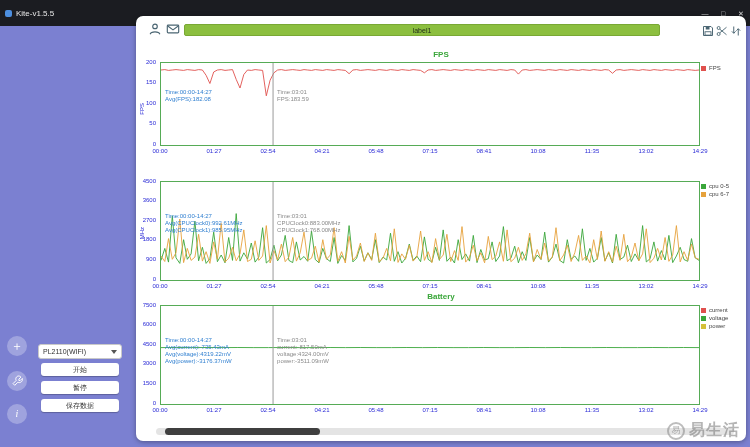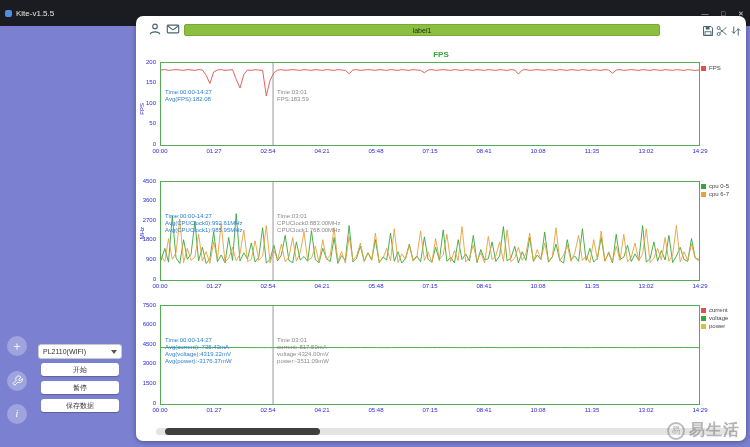--- a/index.html
+++ b/index.html
@@ -221,20 +221,21 @@
           <span>cpu 0-5</span>
         </div>
         <div class="lg-item">
           <span class="sw" style="background: rgb(230, 162, 60);"></span>
           <span>cpu 6-7</span>
         </div>
       </div>
   </div>
 
   <div class="chart" style="top:276px;height:132px">
+    <div class="chart-title">Battery</div>
     <div class="axis-title"></div>
     <div class="y-axis" style="top: 13px; height: 100px;">
         <div class="ytick" style="top: 94.5px;">0</div>
         <div class="ytick" style="top: 74.9px;">1500</div>
         <div class="ytick" style="top: 55.3px;">3000</div>
         <div class="ytick" style="top: 35.7px;">4500</div>
         <div class="ytick" style="top: 16.1px;">6000</div>
         <div class="ytick" style="top: -3.5px;">7500</div>
       </div>
     <div class="plot" style="top:13px;height:98px"><svg width="538" height="98">

